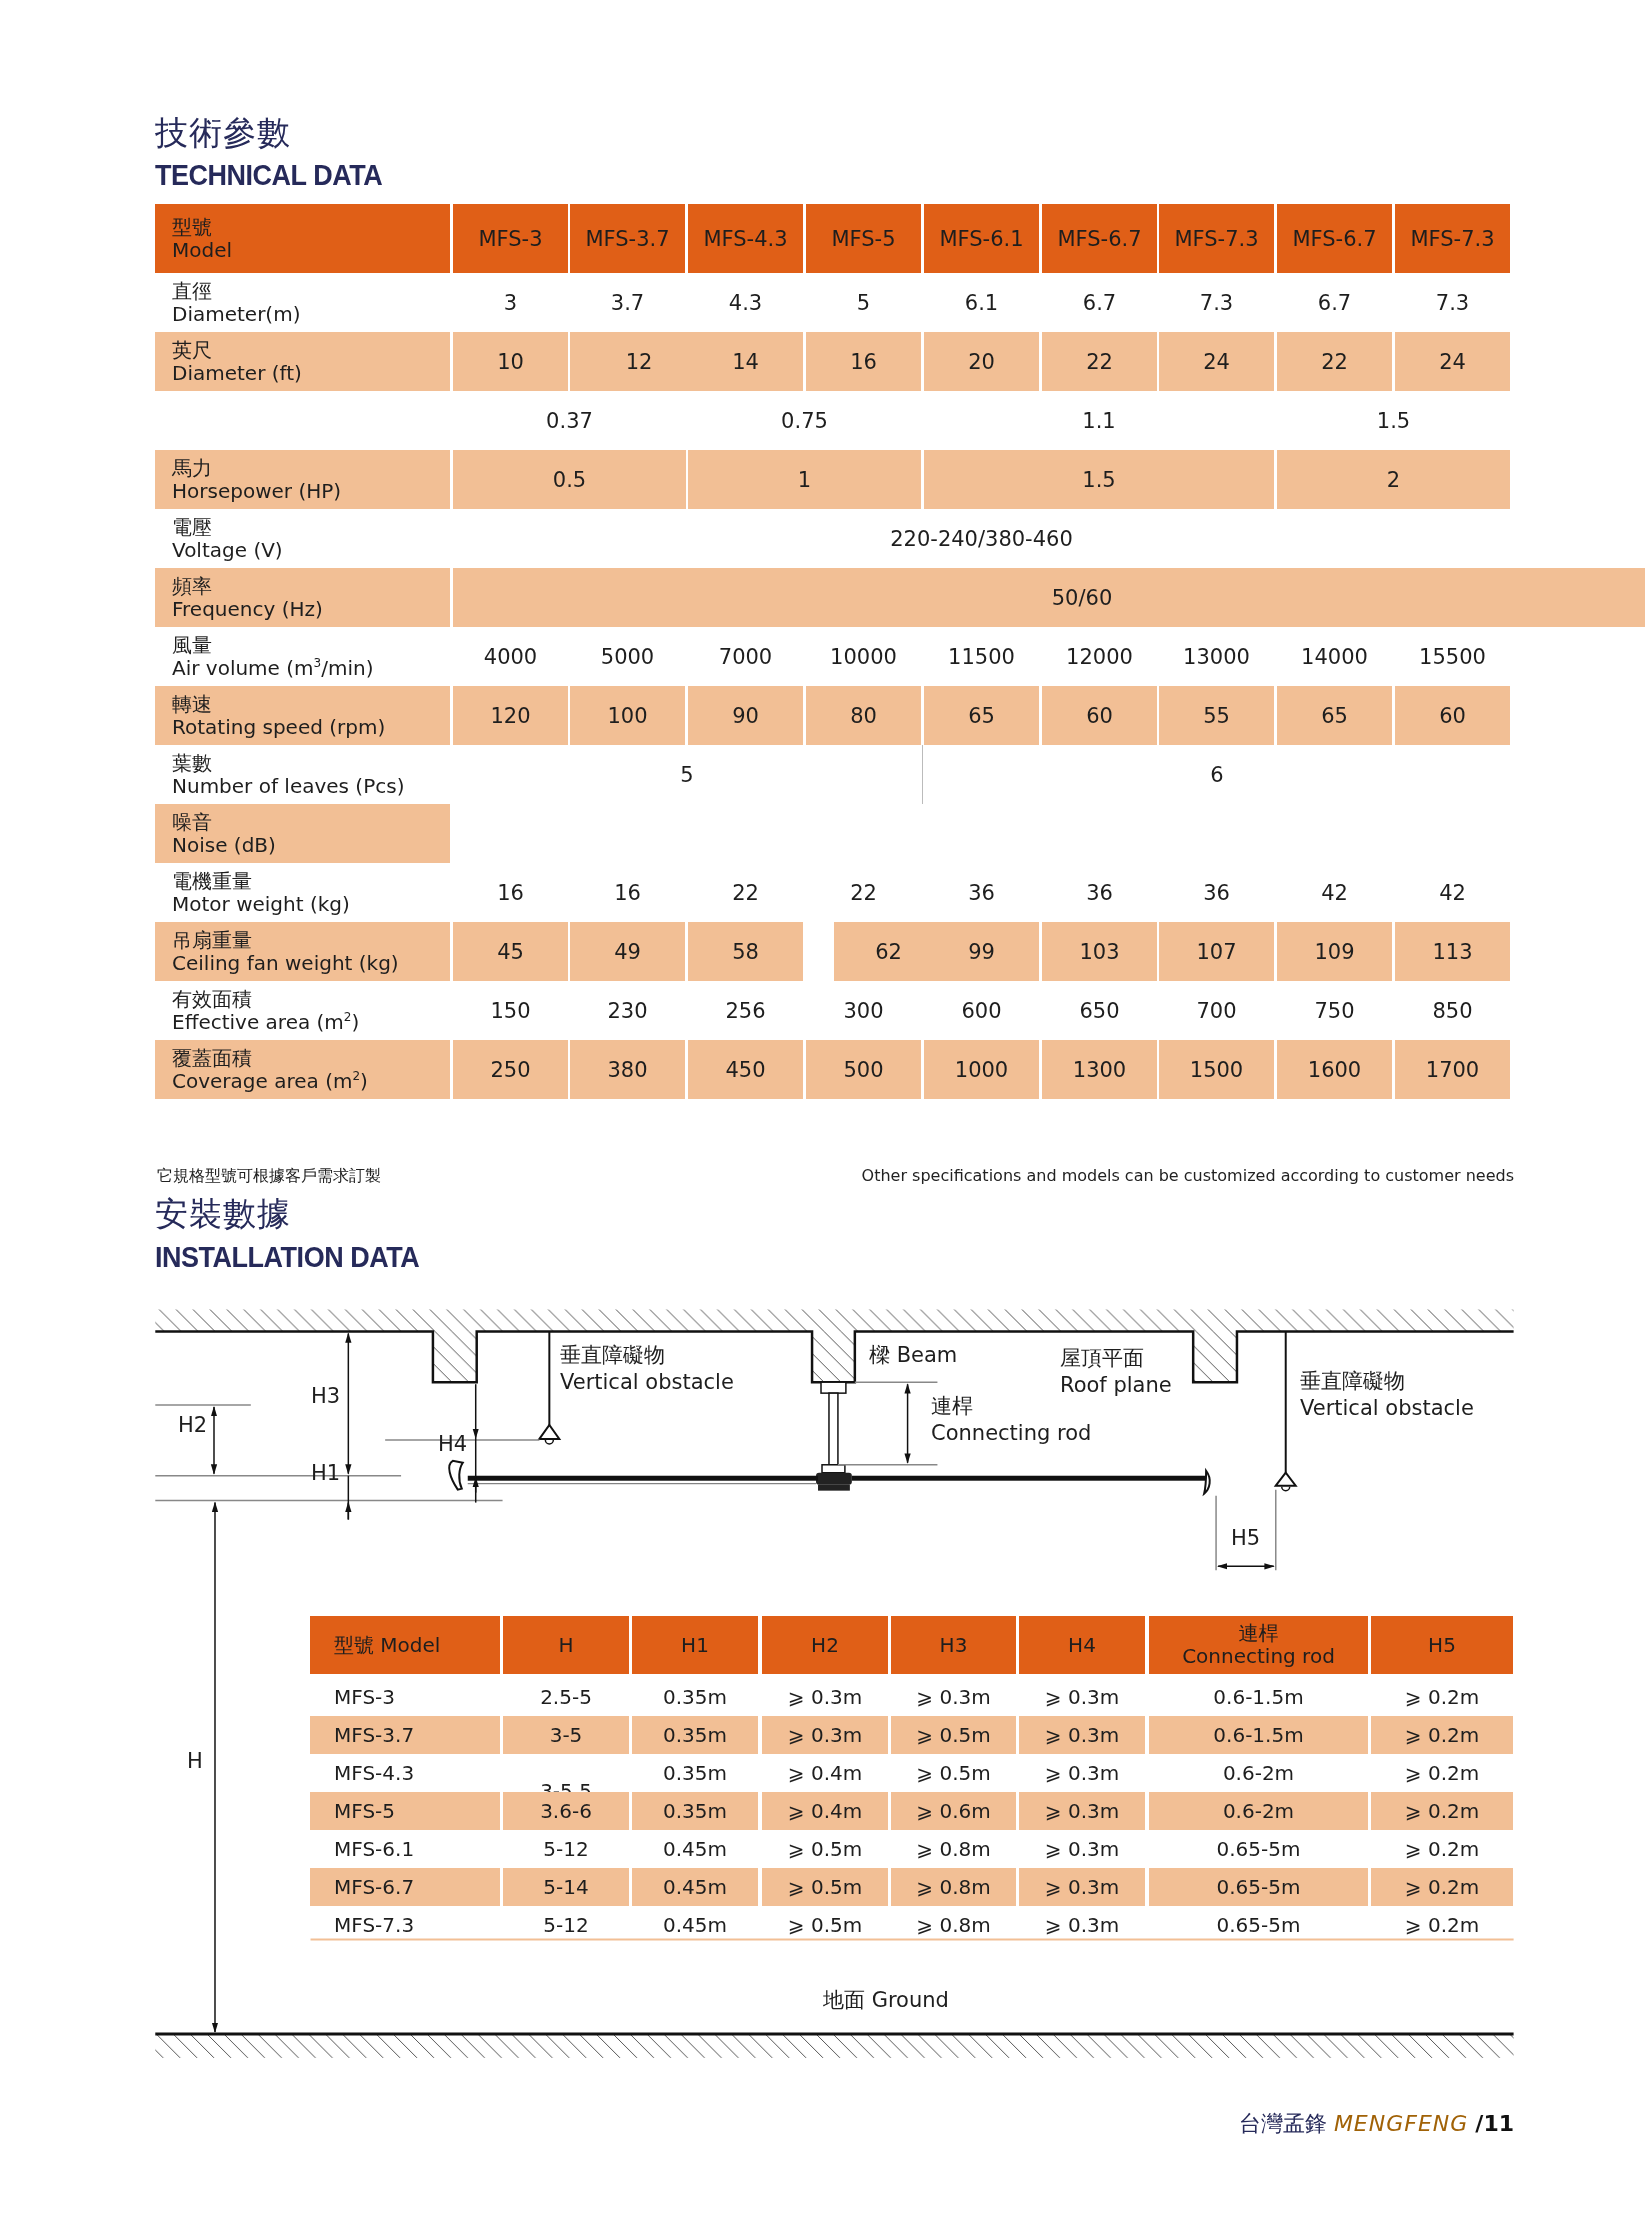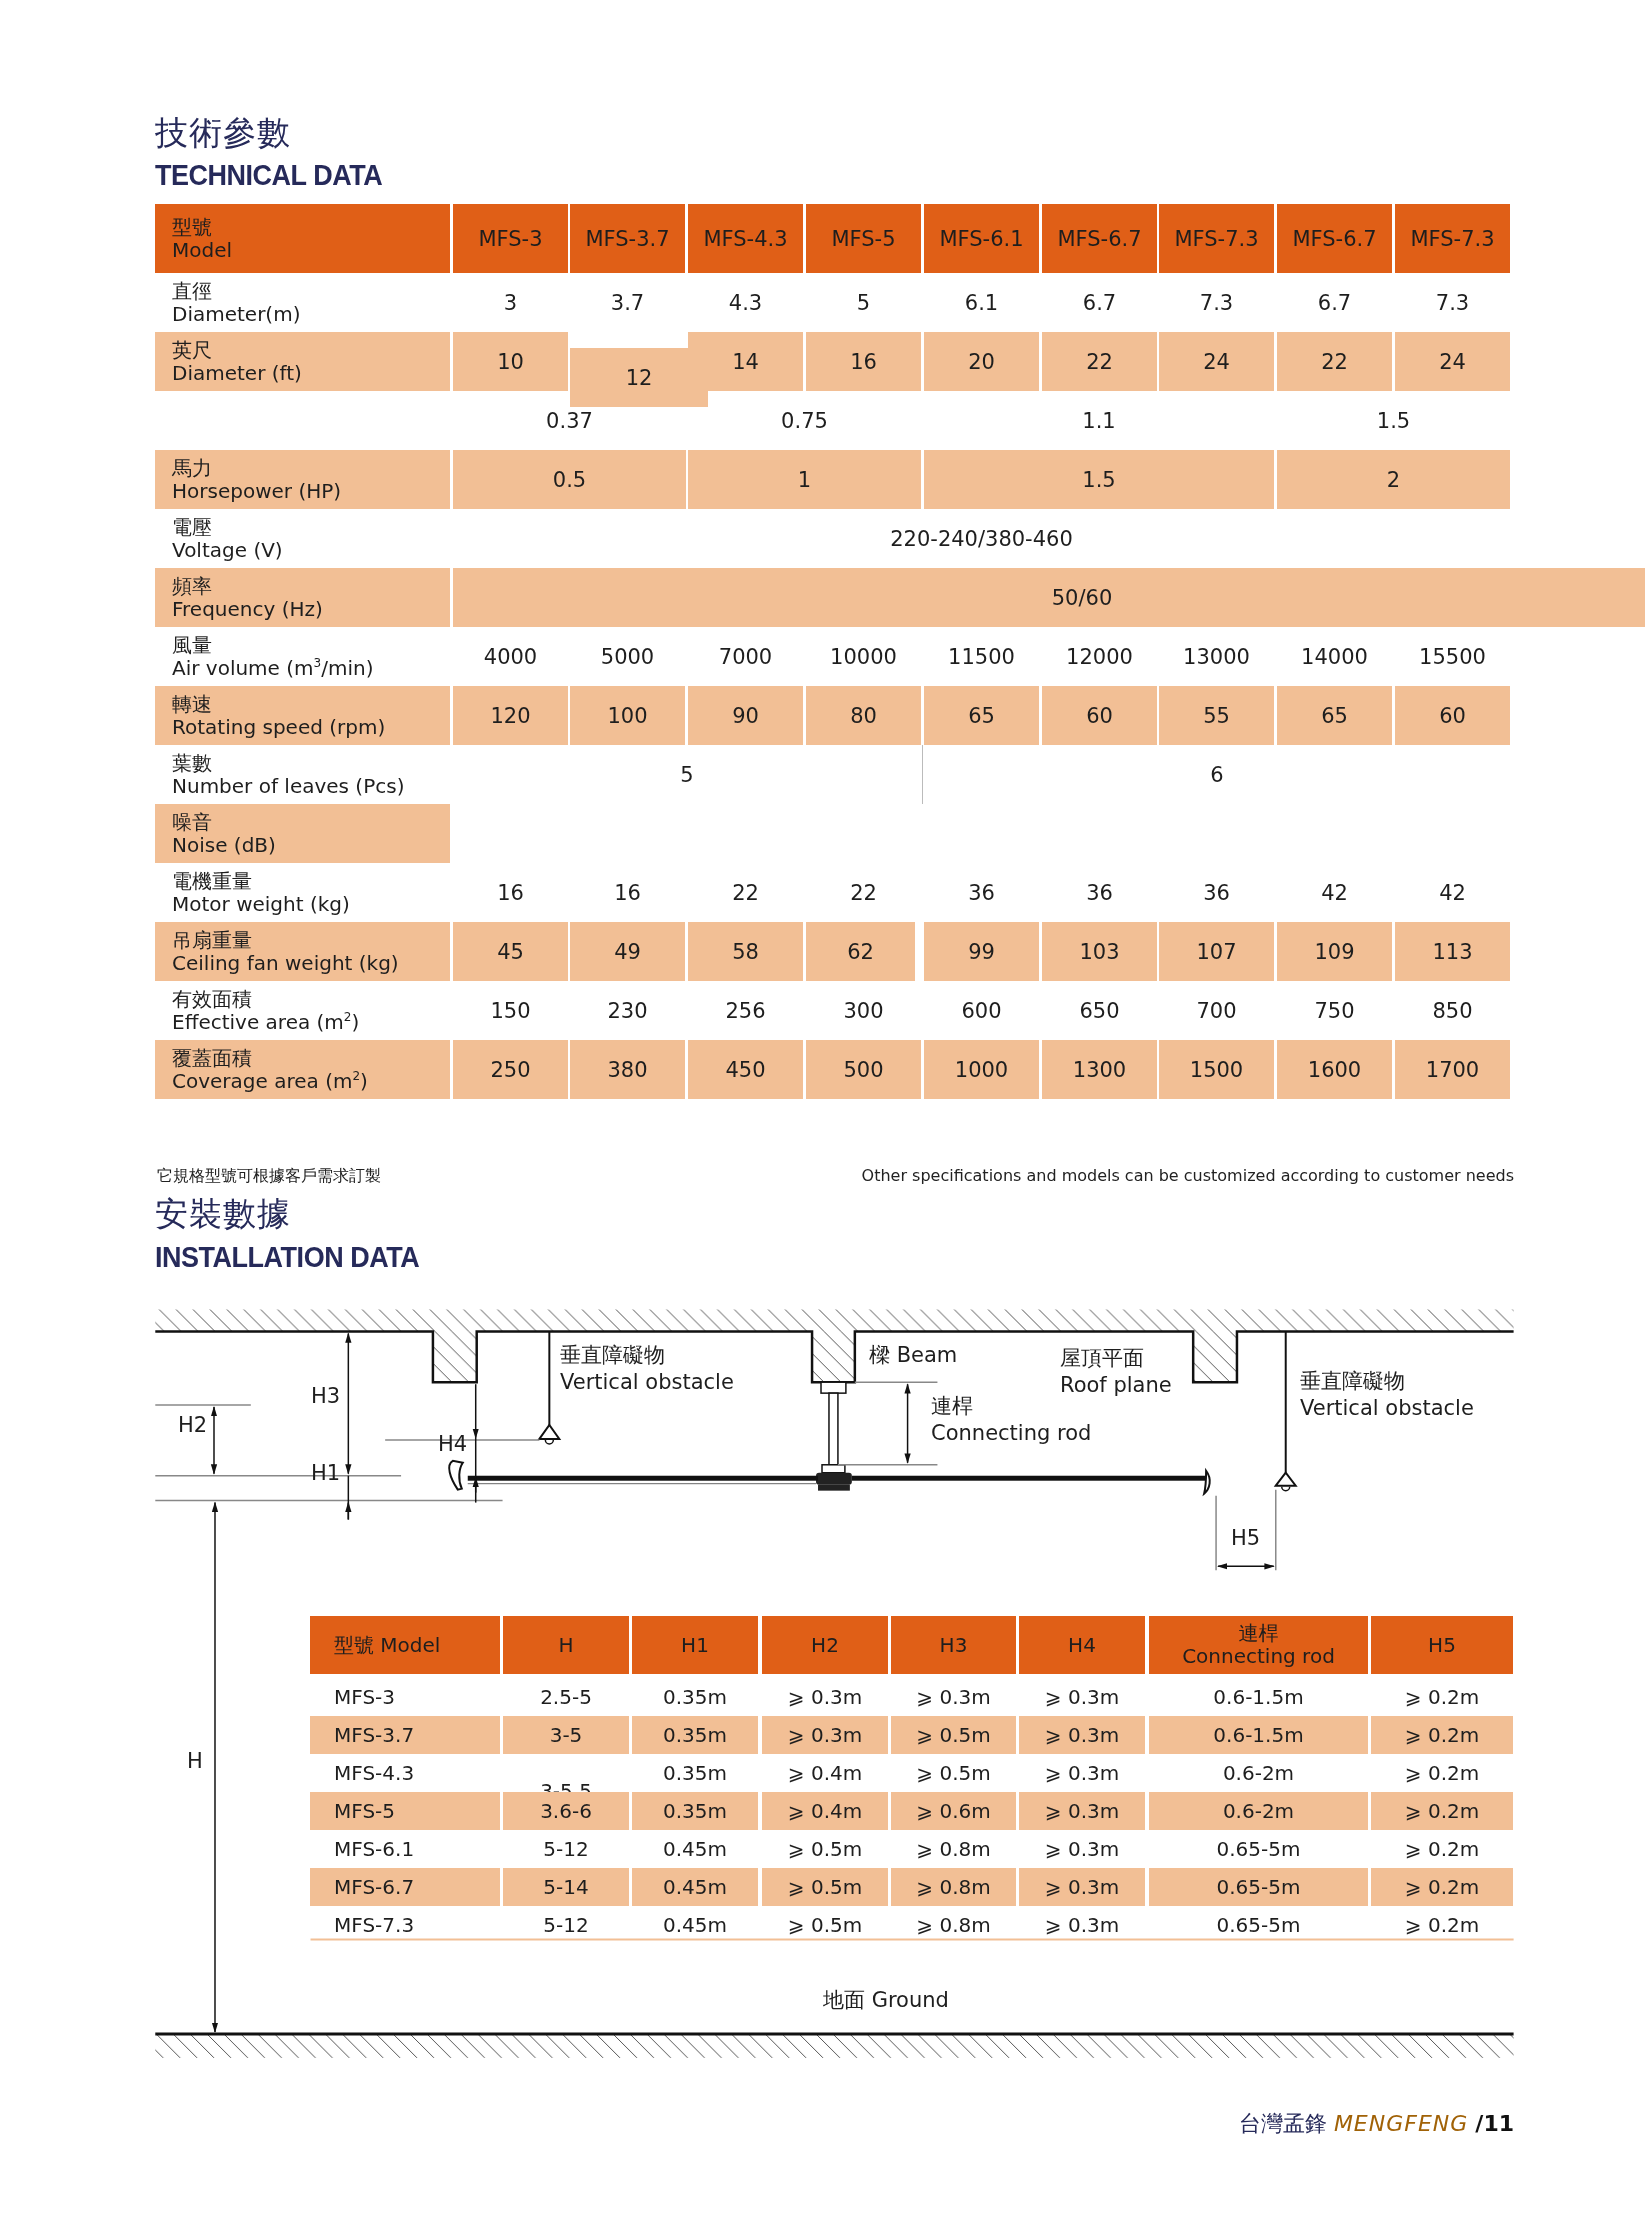--- a/index.html
+++ b/index.html
@@ -76,21 +76,21 @@
       <div class="cell" style="left: 1004px; width: 115px; background: transparent;">7.3</div>
       <div class="cell" style="left: 1122px; width: 115px; background: transparent;">6.7</div>
       <div class="cell" style="left: 1240px; width: 115px; background: transparent;">7.3</div>
     </div>
     <div class="trow alt">
       <div class="cell lbl">
         <span class="zh">英尺</span>
         <span class="en"><span>Diameter (ft)</span></span>
       </div>
       <div class="cell" style="left: 298px; width: 115px;">10</div>
-      <div class="cell" style="left: 415px; width: 138px; margin-top: 16px;">12</div>
+      <div class="cell" style="left: 415px; width: 138px;">12</div>
       <div class="cell" style="left: 533px; width: 115px;">14</div>
       <div class="cell" style="left: 651px; width: 115px;">16</div>
       <div class="cell" style="left: 769px; width: 115px;">20</div>
       <div class="cell" style="left: 887px; width: 115px;">22</div>
       <div class="cell" style="left: 1004px; width: 115px;">24</div>
       <div class="cell" style="left: 1122px; width: 115px;">22</div>
       <div class="cell" style="left: 1240px; width: 115px;">24</div>
     </div>
     <div class="trow">
       <div class="cell" style="left: 298px; width: 233px; background: transparent;">0.37</div>
@@ -183,21 +183,21 @@
       <div class="cell" style="left: 1240px; width: 115px; background: transparent;">42</div>
     </div>
     <div class="trow alt">
       <div class="cell lbl">
         <span class="zh">吊扇重量</span>
         <span class="en"><span>Ceiling fan weight (kg)</span></span>
       </div>
       <div class="cell" style="left: 298px; width: 115px;">45</div>
       <div class="cell" style="left: 415px; width: 115px;">49</div>
       <div class="cell" style="left: 533px; width: 115px;">58</div>
-      <div class="cell" style="left: 651px; width: 109px;">62</div>
+      <div class="cell" style="left: 679px; width: 109px;">62</div>
       <div class="cell" style="left: 769px; width: 115px;">99</div>
       <div class="cell" style="left: 887px; width: 115px;">103</div>
       <div class="cell" style="left: 1004px; width: 115px;">107</div>
       <div class="cell" style="left: 1122px; width: 115px;">109</div>
       <div class="cell" style="left: 1240px; width: 115px;">113</div>
     </div>
     <div class="trow">
       <div class="cell lbl">
         <span class="zh">有效面積</span>
         <span class="en"><span>Effective area (m</span><span class="sup">2</span><span>)</span></span>

